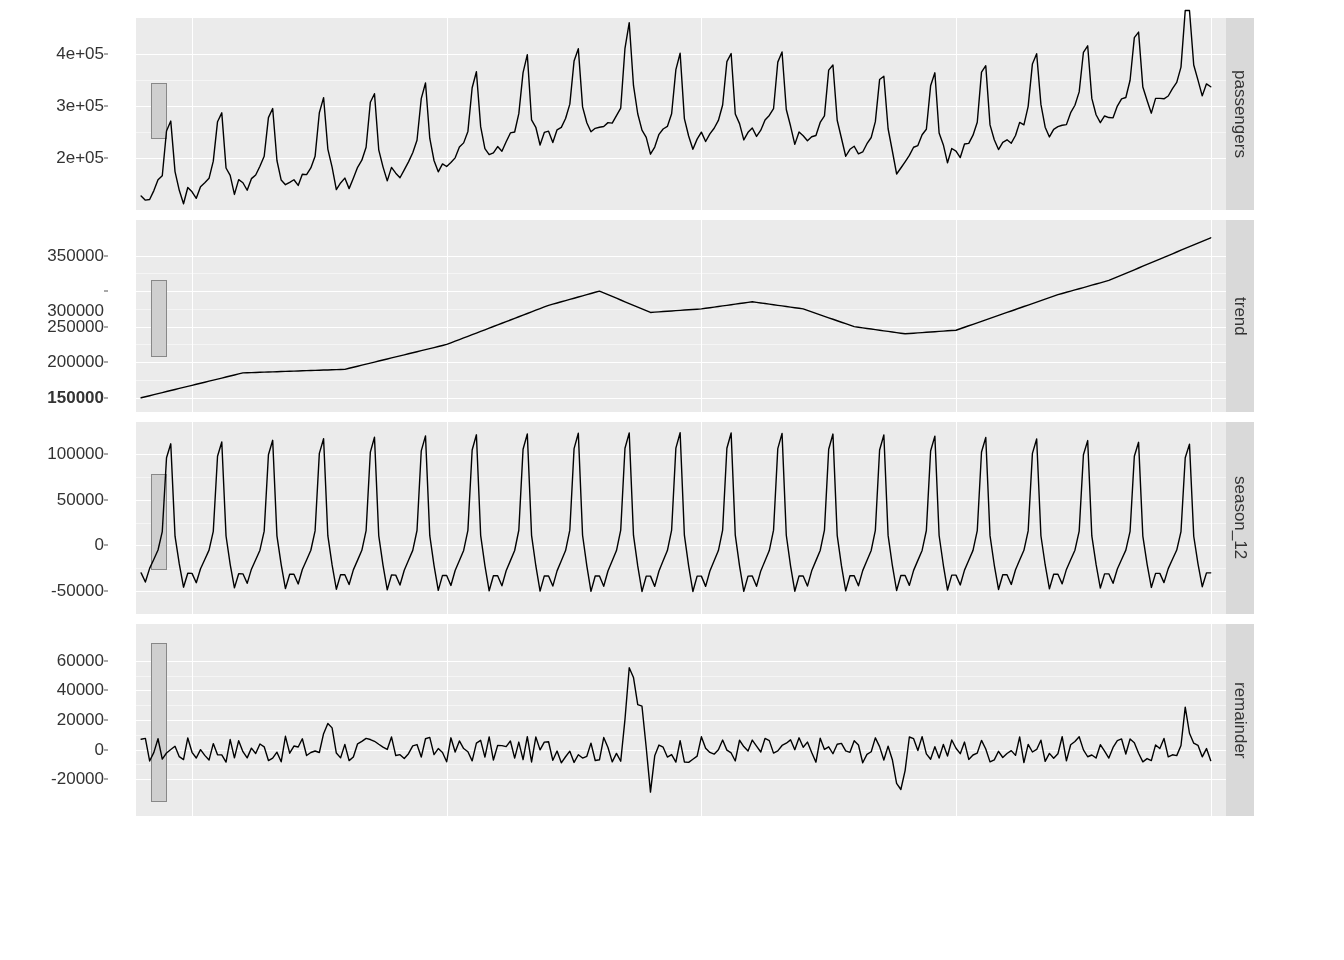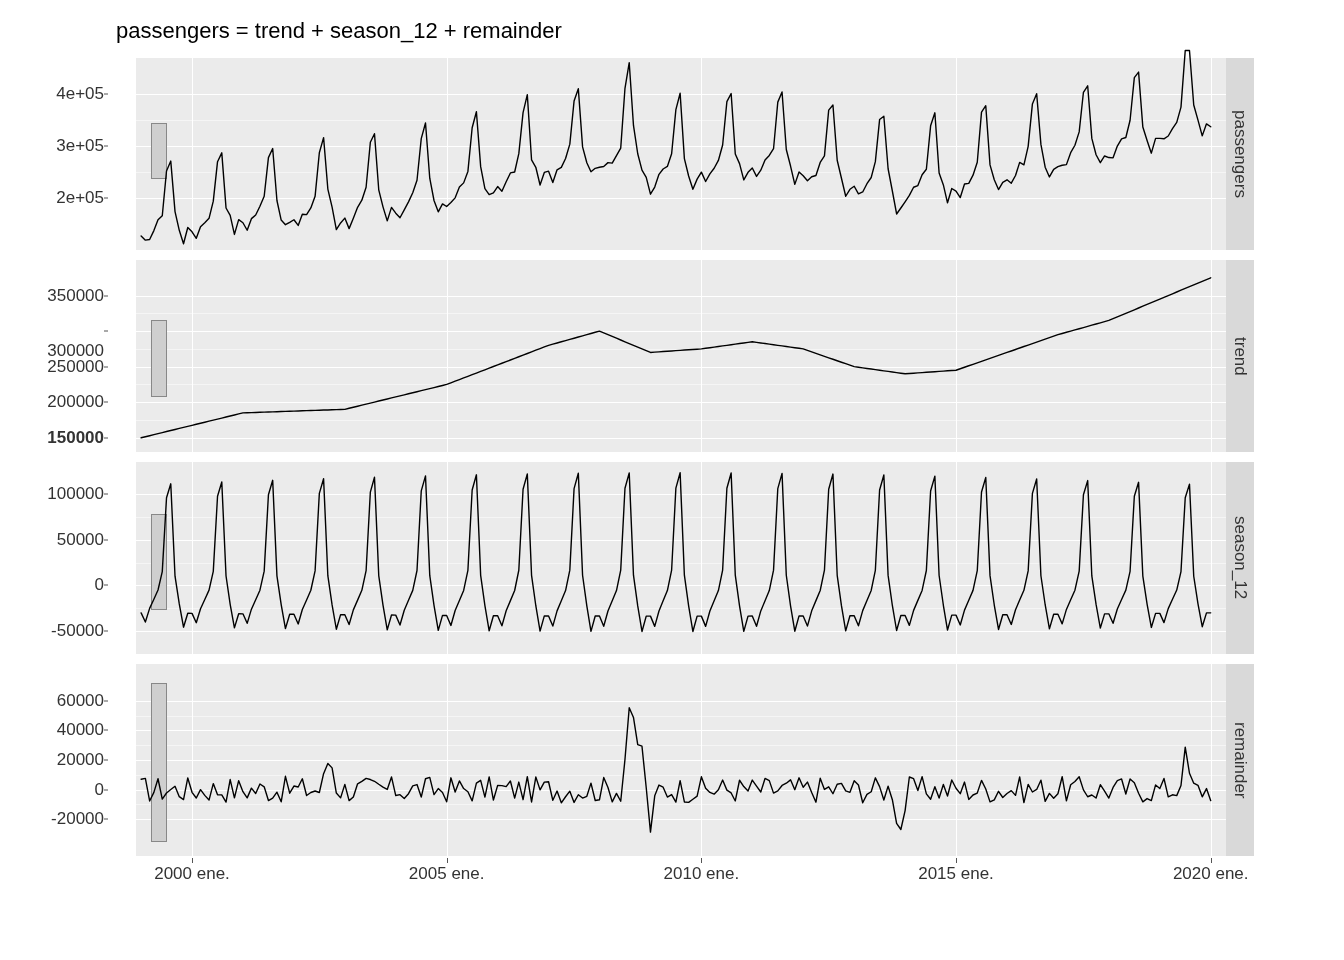--- a/index.html
+++ b/index.html
@@ -21,21 +21,20 @@
   svg.series{position:absolute;left:0;top:0;width:100%;height:100%;overflow:visible}
   svg.series path{fill:none;stroke:#000;stroke-width:1.4;stroke-linejoin:round;stroke-linecap:round}
   .xaxis{position:relative;height:50px;margin-top:2px}
   .xlab{position:absolute;top:6px;font-size:17px;color:#333;transform:translateX(-50%);white-space:nowrap}
   .xtick{position:absolute;top:0;width:1px;height:5px;background:#555}
 </style>
 </head>
 <body>
 
 <div class="wrap">
-  <div class="subtitle">passengers = trend + season_12 + remainder</div>
 
   <div class="panels" id="panels">
       <div class="panel">
         <div class="strip">
           <span>passengers</span>
         </div>
         <div class="plotarea">
           <div class="hgrid" style="top: 72.973%;"></div>
           <div class="hgrid minor" style="top: 59.4595%;"></div>
           <div class="hgrid" style="top: 45.9459%;"></div>
@@ -162,28 +161,14 @@
           <div class="ylab" style="top: 50%;">20000</div>
           <div class="ytick" style="top: 50%;"></div>
           <div class="ylab" style="top: 34.6154%;">40000</div>
           <div class="ytick" style="top: 34.6154%;"></div>
           <div class="ylab" style="top: 19.2308%;">60000</div>
           <div class="ytick" style="top: 19.2308%;"></div>
         </div>
       </div>
     </div>
 
-  <div class="xaxis" id="xaxis">
-      <div style="position: absolute; inset: 0px 28px;">
-        <div class="xtick" style="left: 5.14019%;"></div>
-        <div class="xlab" style="left: 5.14019%;">2000 ene.</div>
-        <div class="xtick" style="left: 28.5047%;"></div>
-        <div class="xlab" style="left: 28.5047%;">2005 ene.</div>
-        <div class="xtick" style="left: 51.8692%;"></div>
-        <div class="xlab" style="left: 51.8692%;">2010 ene.</div>
-        <div class="xtick" style="left: 75.2336%;"></div>
-        <div class="xlab" style="left: 75.2336%;">2015 ene.</div>
-        <div class="xtick" style="left: 98.5981%;"></div>
-        <div class="xlab" style="left: 98.5981%;">2020 ene.</div>
-      </div>
-    </div>
 
 </div>
 
 </body></html>

